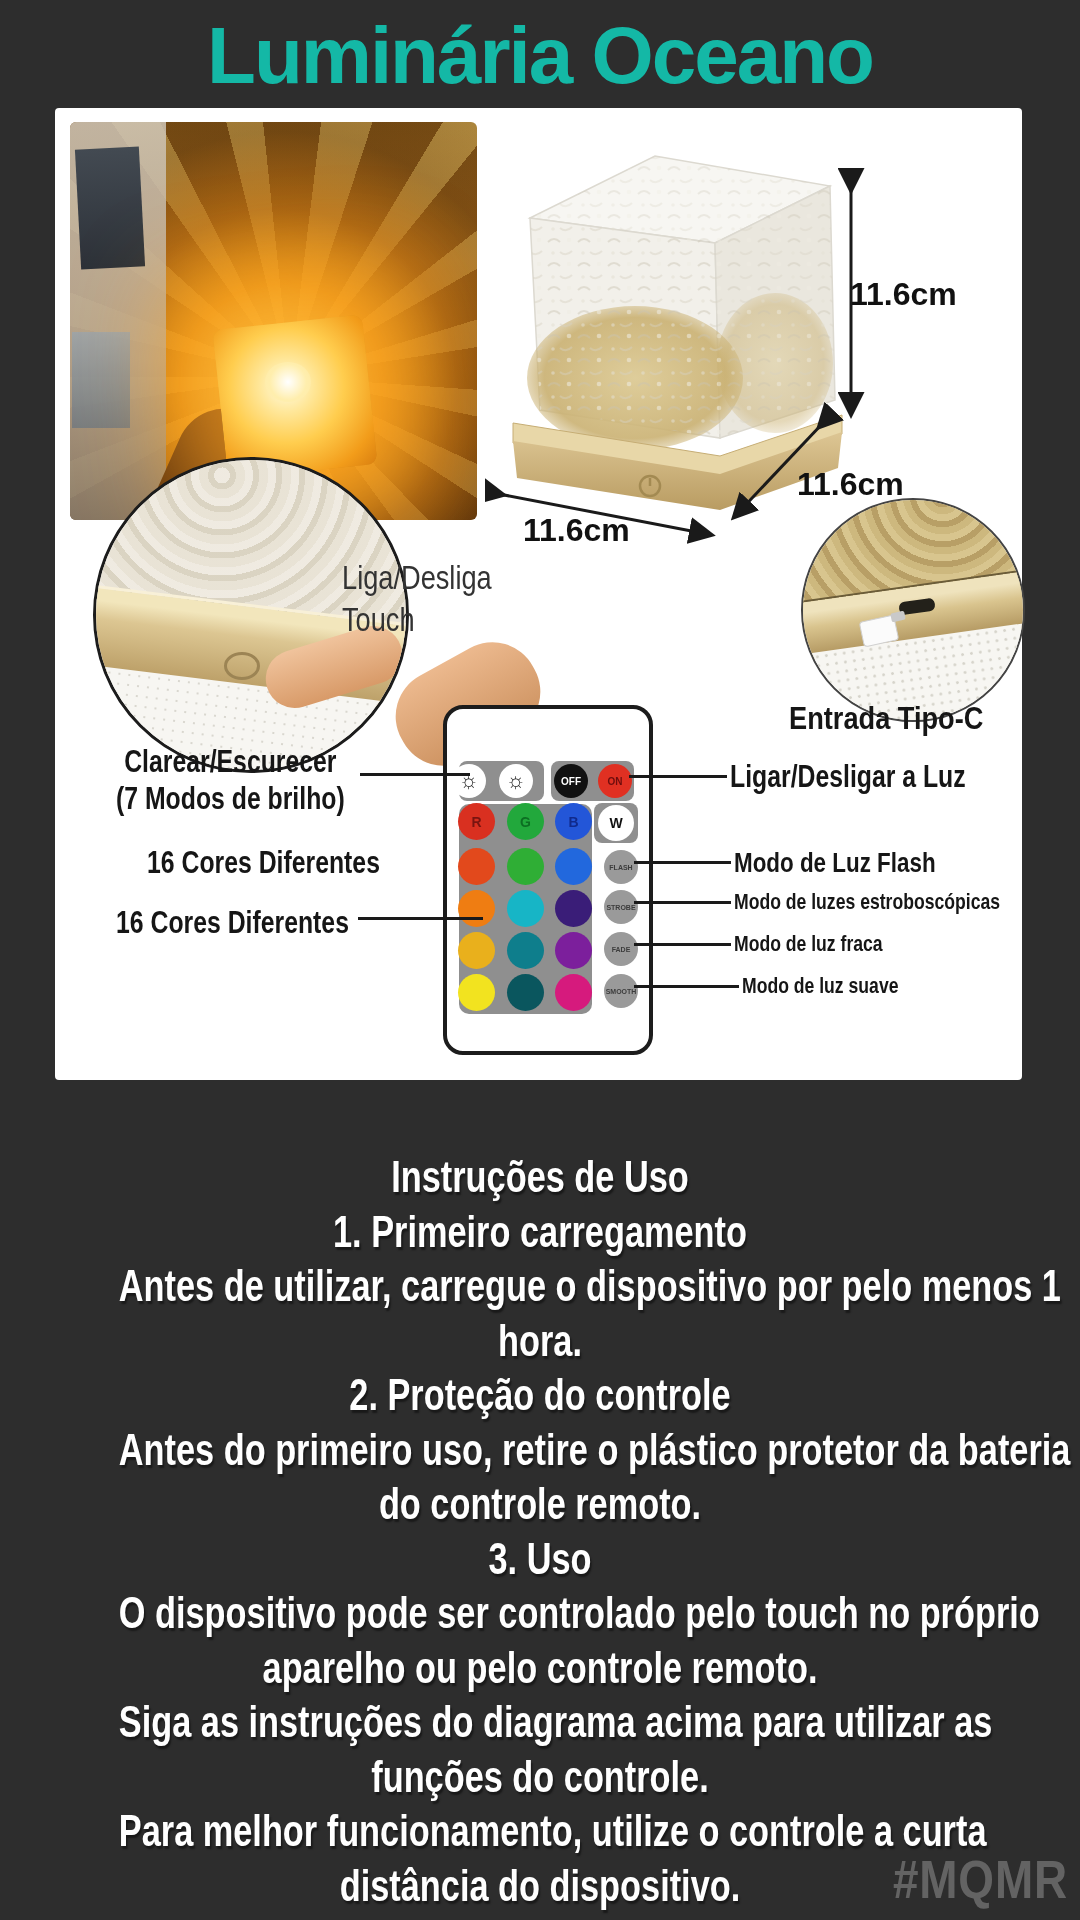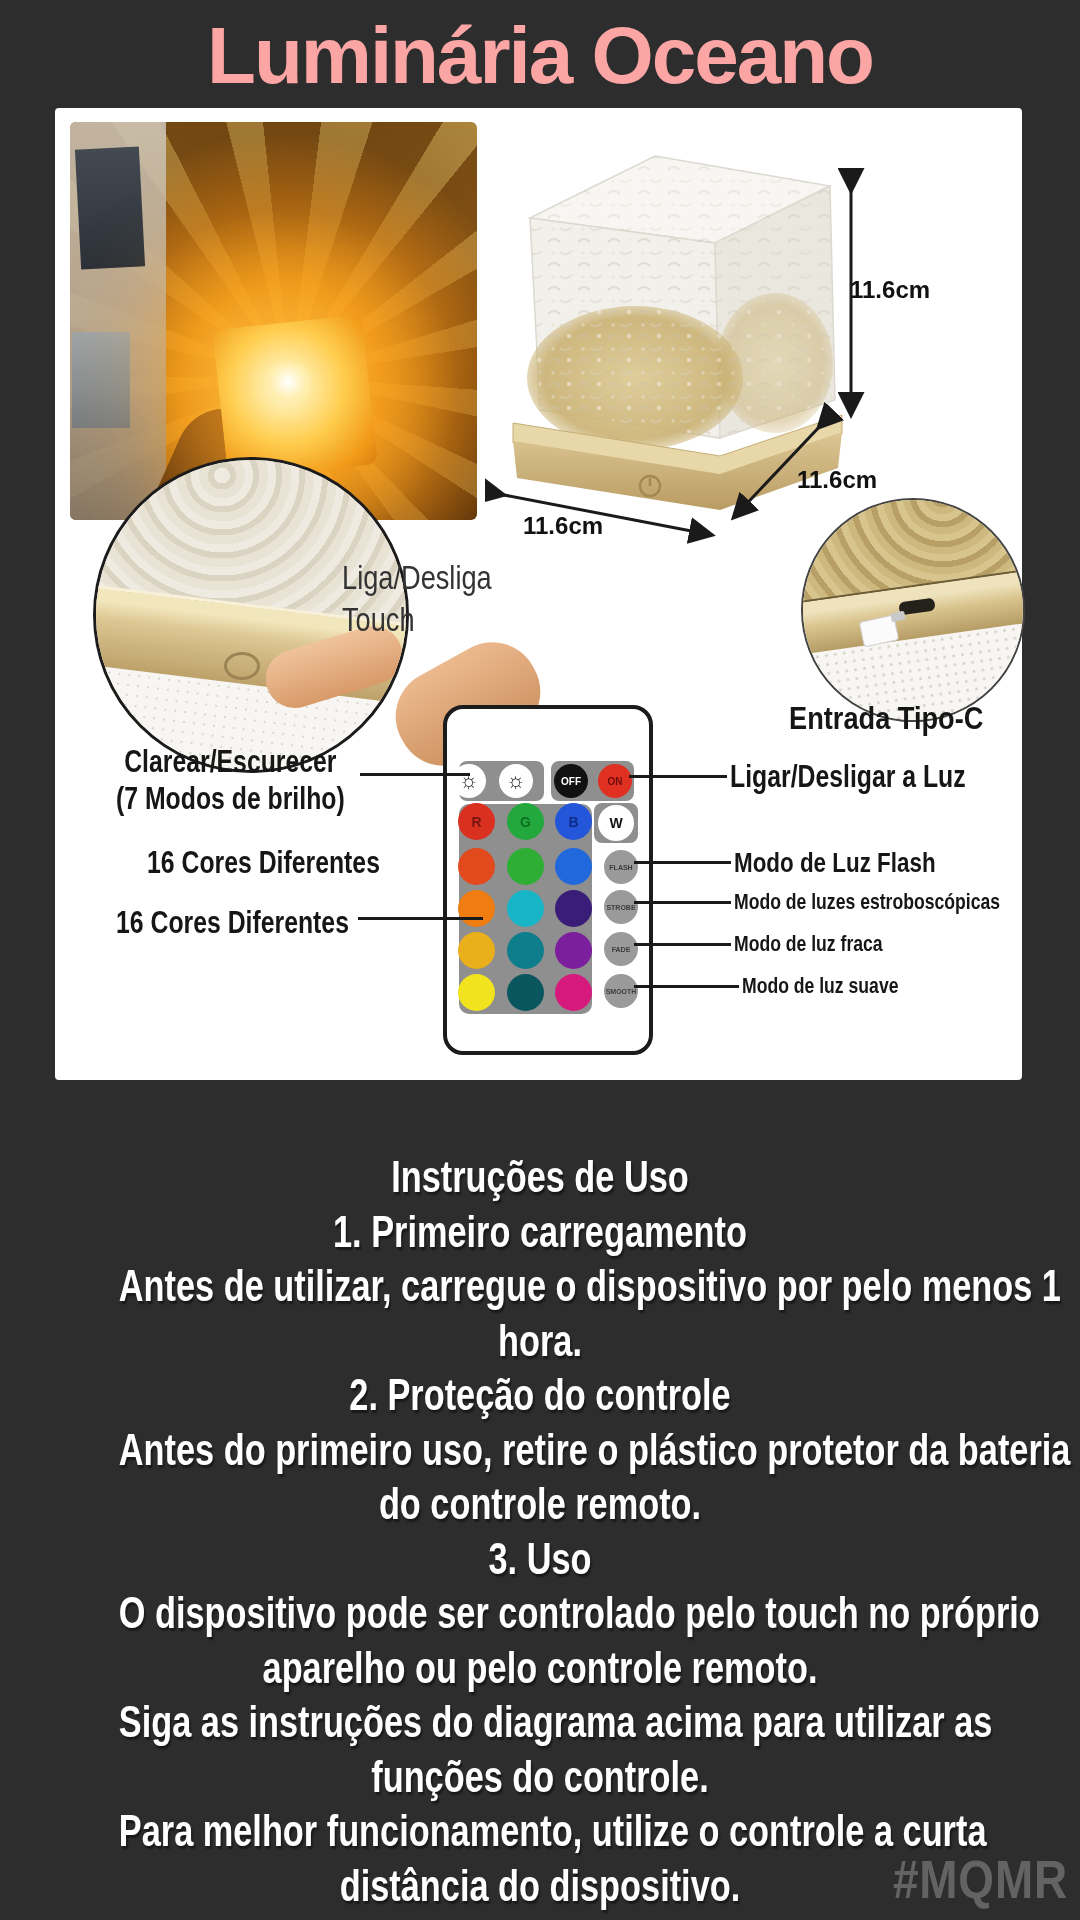--- a/index.html
+++ b/index.html
@@ -1,42 +1,42 @@
 <!DOCTYPE html>
 <html><head>
 <meta charset="utf-8">
 <style>
   html,body{margin:0;padding:0;background:#1f1f1f;}
   #page{position:relative;width:1080px;height:1920px;background:#2d2d2d;overflow:hidden;
         font-family:"Liberation Sans","DejaVu Sans",sans-serif;}
   .abs{position:absolute;}
   
   #title{left:0;top:10px;width:1080px;text-align:center;font-size:80px;font-weight:700;
-         letter-spacing:-2px;color:#fca5a5;}
+         letter-spacing:-2px;color:#14b8a6;}
   
   #panel{left:55px;top:108px;width:967px;height:972px;background:#ffffff;border-radius:4px;}
   
   #photo-left{left:15px;top:14px;width:407px;height:398px;border-radius:6px;overflow:hidden;
     background:
       radial-gradient(circle at 52% 66%, rgba(255,248,200,.95) 0%, rgba(255,205,70,.9) 14%, rgba(246,160,25,.85) 30%, rgba(190,110,15,.6) 52%, rgba(90,50,8,.2) 75%, transparent 100%),
       repeating-conic-gradient(from 10deg at 54% 64%, rgba(255,210,110,.45) 0deg 8deg, rgba(150,80,15,.25) 8deg 21deg),
       linear-gradient(180deg,#6b4a16 0%,#8a5c1c 35%,#5f3a0e 70%,#3a220a 100%);}
   #pl-wall{left:0;top:0;width:96px;height:398px;background:linear-gradient(180deg,#cfc6b8,#b9ad9c 60%,#8e8272);opacity:.85;}
   #pl-window{left:8px;top:26px;width:64px;height:120px;background:linear-gradient(180deg,#434a52,#2c3138);transform:rotate(-3deg);}
   #pl-window2{left:2px;top:210px;width:58px;height:96px;background:linear-gradient(180deg,#9aa4ac,#6f7880);opacity:.8;}
   #pl-arm{left:92px;top:290px;width:130px;height:160px;border-radius:50px;transform:rotate(24deg);
           background:linear-gradient(180deg,#7a4512,#4a2608);}
   #pl-cube{left:150px;top:200px;width:150px;height:150px;border-radius:10px;transform:rotate(-6deg);
            background:radial-gradient(circle at 45% 42%, #fffbe2 0%, #ffe79a 22%, #ffcd4e 48%, #f29c1a 80%, #d97f10 100%);
            box-shadow:0 0 90px 45px rgba(255,165,35,.65);}
   #pl-core{left:195px;top:240px;width:46px;height:40px;border-radius:50%;
            background:radial-gradient(circle,#ffffff 0%,#ffeead 60%,transparent 100%);}
   
   #svg-product{left:430px;top:30px;}
-  .dim{color:#111;font-weight:700;font-size:24px;white-space:nowrap;}
+  .dim{color:#111;font-weight:700;font-size:32px;white-space:nowrap;}
   #dim-height{left:795px;top:168px;}
   #dim-depth{left:742px;top:358px;}
   #dim-width{left:468px;top:404px;}
   
   #touch-circle{left:38px;top:349px;width:310px;height:310px;border-radius:50%;border:3px solid #1c1c1c;
                 overflow:hidden;background:#f6f5f1;}
   .tc-texture{left:-30px;top:-20px;width:380px;height:190px;transform:rotate(4deg);opacity:.95;
       background:repeating-radial-gradient(circle at 40% 20%, #efeae0 0 8px, #d9d2c0 8px 14px, #e8e2d4 14px 23px);}
   .tc-band{left:-30px;top:148px;width:380px;height:84px;transform:rotate(7deg);
       background:linear-gradient(180deg,#f2e6bc 0 14%,#dcc692 36%,#b99c64 100%);box-shadow:0 -3px 0 #f8f0d8;}

